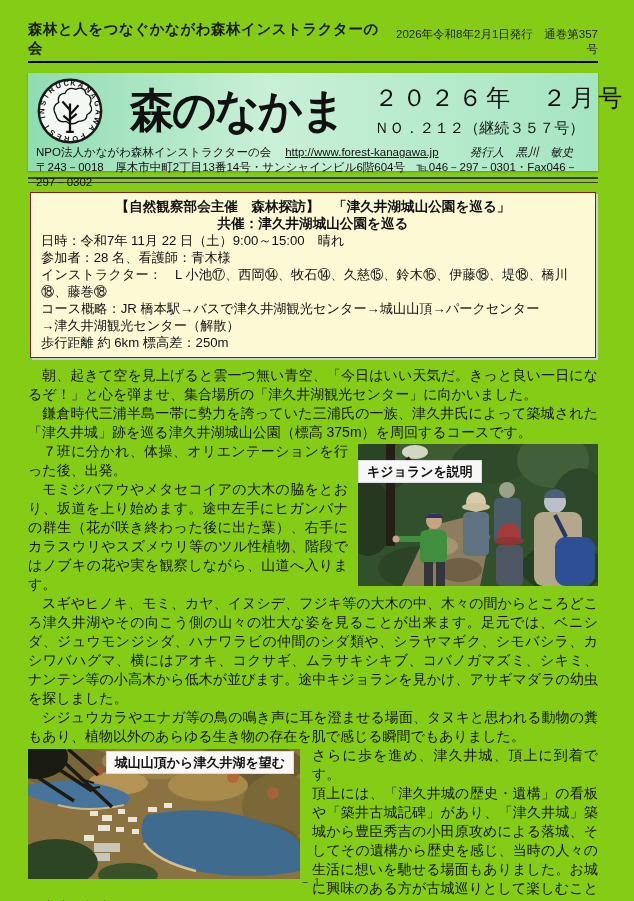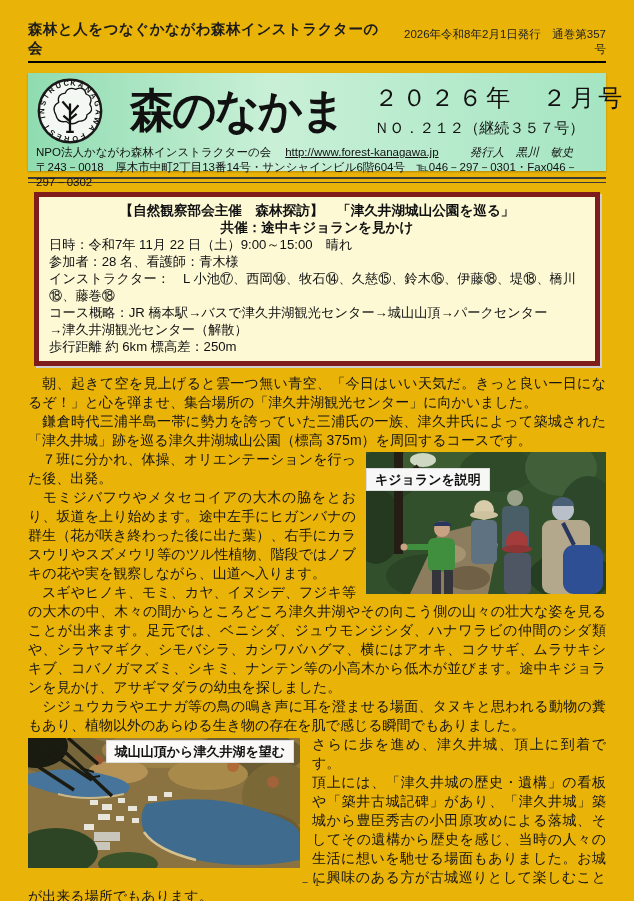--- a/index.html
+++ b/index.html
@@ -1,19 +1,19 @@
 <!DOCTYPE html>
 <html lang="ja"><head>
 <meta charset="utf-8">
 <style>
   html,body{margin:0;padding:0;background:#e9e9e9;}
   .page{
-    width:634px;height:901px;background:#eab308;position:relative;
+    width:634px;height:901px;background:#84cc16;position:relative;
     margin:0 auto;overflow:hidden;box-sizing:border-box;
-    padding:20px 28px 0 28px;
+    padding:20px 36px 0 28px;
     font-family:"Liberation Sans","DejaVu Sans",sans-serif;
     color:#1b1b1b;
   }
   
   .masthead{display:flex;align-items:flex-end;justify-content:space-between;
     border-bottom:2px solid #000;padding-bottom:3px;}
   .masthead .society{font-size:14.5px;font-weight:bold;letter-spacing:0.5px;}
   .masthead .issue{font-size:11.5px;color:#222;padding-bottom:1px;text-align:right;}
   
   .banner{
@@ -32,21 +32,21 @@
   .banner-issue .month{font-size:24px;letter-spacing:4px;font-weight:500;color:#111;}
   .banner-issue .no{font-size:15px;margin-top:4px;color:#111;}
   .banner-pub{font-size:11.5px;line-height:1.3;margin-top:3px;color:#111;}
   .banner-pub a{color:#111;text-decoration:underline;}
   .banner-pub .row1 span{margin-right:14px;}
   
   .double-rule{margin-top:6px;height:3px;border-top:2px solid #3a3a3a;border-bottom:1px solid #3a3a3a;}
   
   .event-box{
     margin:9px auto 0 auto;width:566px;box-sizing:border-box;
-    background:#fdf9d5;border:5px solid #7f1d1d;box-shadow:2px 2px 0 #cfcfcf;
+    background:#fdf9d5;border:1px solid #7f1d1d;box-shadow:2px 2px 0 #cfcfcf;
     padding:5px 10px 6px 10px;font-size:13.2px;line-height:17px;color:#111;
   }
   .event-box .t1,.event-box .t2{text-align:center;font-weight:bold;font-size:13.6px;}
   
   .body-text{margin-top:8px;font-size:14px;line-height:19px;text-align:justify;color:#151515;}
   .body-text p{margin:0;}
   .mt8{margin-top:8px;} .mt12{margin-top:12px;} .mt14{margin-top:14px;}
   
   .photo{position:relative;overflow:hidden;background:#ccc;}
   .photo svg{display:block;width:100%;height:100%;}
@@ -98,21 +98,21 @@
         <span style="margin-left:14px;font-style:italic;">発行人　黒川　敏史</span>
       </div>
       <div class="row2">〒243－0018　厚木市中町2丁目13番14号・サンシャインビル6階604号　℡046－297－0301・Fax046－297－0302</div>
     </div>
   </div>
 
   <div class="double-rule"></div>
 
   <div class="event-box">
     <div class="t1">【自然観察部会主催　森林探訪】　「津久井湖城山公園を巡る」</div>
-    <div class="t2">共催：途中キジョランを見かけ</div>
+    <div class="t2">共催：津久井湖城山公園を巡る</div>
     <div>日時：令和7年 11月 22 日（土）9:00～15:00　晴れ</div>
     <div>参加者：28 名、看護師：青木様</div>
     <div>インストラクター：　L 小池⑰、西岡⑭、牧石⑭、久慈⑮、鈴木⑯、伊藤⑱、堤⑱、橋川⑱、藤巻⑱</div>
     <div>コース概略：JR 橋本駅→バスで津久井湖観光センター→城山山頂→パークセンター</div>
     <div>→津久井湖観光センター（解散）</div>
     <div>歩行距離 約 6km 標高差：250m</div>
   </div>
 
   <div class="body-text">
     <p>　朝、起きて空を見上げると雲一つ無い青空、「今日はいい天気だ。きっと良い一日になるぞ！」と心を弾ませ、集合場所の「津久井湖観光センター」に向かいました。</p>

